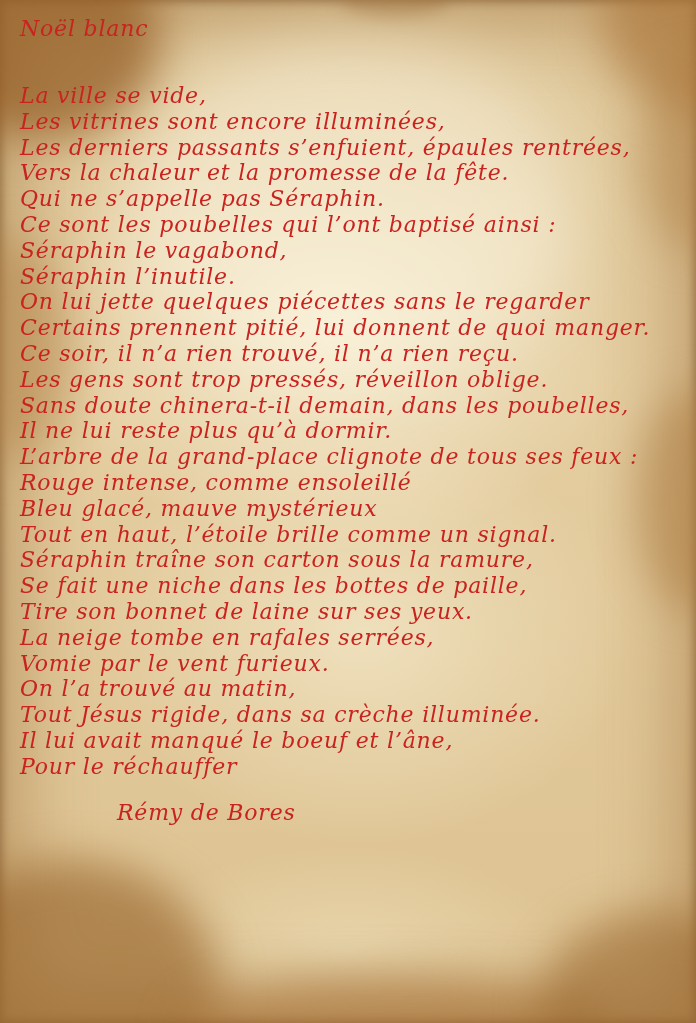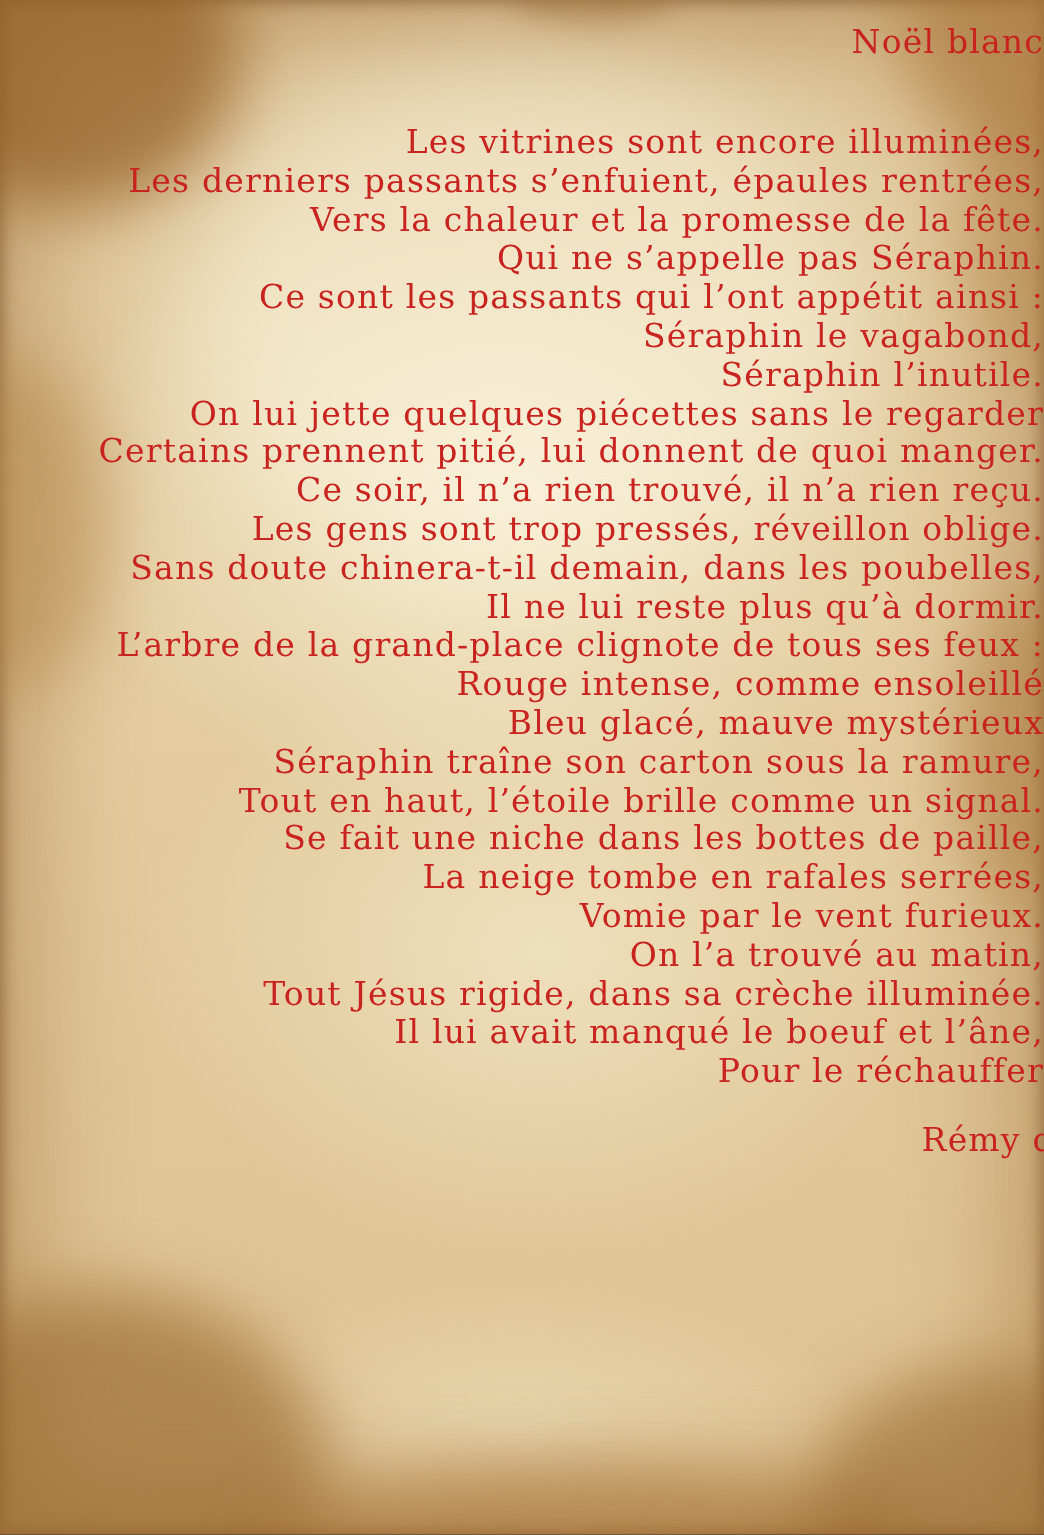--- a/index.html
+++ b/index.html
@@ -35,25 +35,27 @@
   .blob.re1 { left:640px;  top:60px;     width:110px; height:190px; background: rgba(176,126, 66, 0.45); }
   .blob.re2 { left:635px;  top:390px;    width:120px; height:220px; background: rgba(170,120, 60, 0.50); }
   .blob.bl  { left:-80px;  top:860px;    width:300px; height:260px; background: rgba(152,102, 45, 0.65); }
   .blob.bc  { left:180px;  top:975px;    width:420px; height:110px; background: rgba(165,112, 52, 0.55); }
   .blob.br  { left:540px;  top:910px;    width:240px; height:200px; background: rgba(152,102, 45, 0.60); }
   .blob.light { left:120px; top:40px;    width:460px; height:340px; background: rgba(250,243,220,0.55); filter: blur(34px); }
 
   .poem {
     position: absolute;
     inset: 0;
-    text-align: right;
+    text-align: left;
     color: var(--ink, #c9231f);
+    font-style: italic;
     font-size: 22px;
     line-height: 25.8px;
     letter-spacing: 0.8px;
+    padding-left: 20px;
   }
   .poem-title {
     padding-top: 16px;
     line-height: 26px;
   }
   .poem-body {
     margin-top: 41px;
   }
   .poem-line {
     min-height: 25.8px;
@@ -75,39 +77,41 @@
   <div class="blob le"></div>
   <div class="blob re1"></div>
   <div class="blob re2"></div>
   <div class="blob bl"></div>
   <div class="blob bc"></div>
   <div class="blob br"></div>
 
   <div class="poem">
     <div class="poem-title">Noël blanc</div>
     <div class="poem-body">
+        <div class="poem-line">La ville se vide,</div>
         <div class="poem-line">Les vitrines sont encore illuminées,</div>
         <div class="poem-line">Les derniers passants s’enfuient, épaules rentrées,</div>
         <div class="poem-line">Vers la chaleur et la promesse de la fête.</div>
         <div class="poem-line">Qui ne s’appelle pas Séraphin.</div>
-        <div class="poem-line">Ce sont les passants qui l’ont appétit ainsi :</div>
+        <div class="poem-line">Ce sont les poubelles qui l’ont baptisé ainsi :</div>
         <div class="poem-line">Séraphin le vagabond,</div>
         <div class="poem-line">Séraphin l’inutile.</div>
         <div class="poem-line">On lui jette quelques piécettes sans le regarder</div>
         <div class="poem-line">Certains prennent pitié, lui donnent de quoi manger.</div>
         <div class="poem-line">Ce soir, il n’a rien trouvé, il n’a rien reçu.</div>
         <div class="poem-line">Les gens sont trop pressés, réveillon oblige.</div>
         <div class="poem-line">Sans doute chinera-t-il demain, dans les poubelles,</div>
         <div class="poem-line">Il ne lui reste plus qu’à dormir.</div>
         <div class="poem-line">L’arbre de la grand-place clignote de tous ses feux :</div>
         <div class="poem-line">Rouge intense, comme ensoleillé</div>
         <div class="poem-line">Bleu glacé, mauve mystérieux</div>
+        <div class="poem-line">Tout en haut, l’étoile brille comme un signal.</div>
         <div class="poem-line">Séraphin traîne son carton sous la ramure,</div>
-        <div class="poem-line">Tout en haut, l’étoile brille comme un signal.</div>
         <div class="poem-line">Se fait une niche dans les bottes de paille,</div>
+        <div class="poem-line">Tire son bonnet de laine sur ses yeux.</div>
         <div class="poem-line">La neige tombe en rafales serrées,</div>
         <div class="poem-line">Vomie par le vent furieux.</div>
         <div class="poem-line">On l’a trouvé au matin,</div>
         <div class="poem-line">Tout Jésus rigide, dans sa crèche illuminée.</div>
         <div class="poem-line">Il lui avait manqué le boeuf et l’âne,</div>
         <div class="poem-line">Pour le réchauffer</div>
       </div>
     <div class="poem-author">Rémy de Bores</div>
   </div>
 </div>

